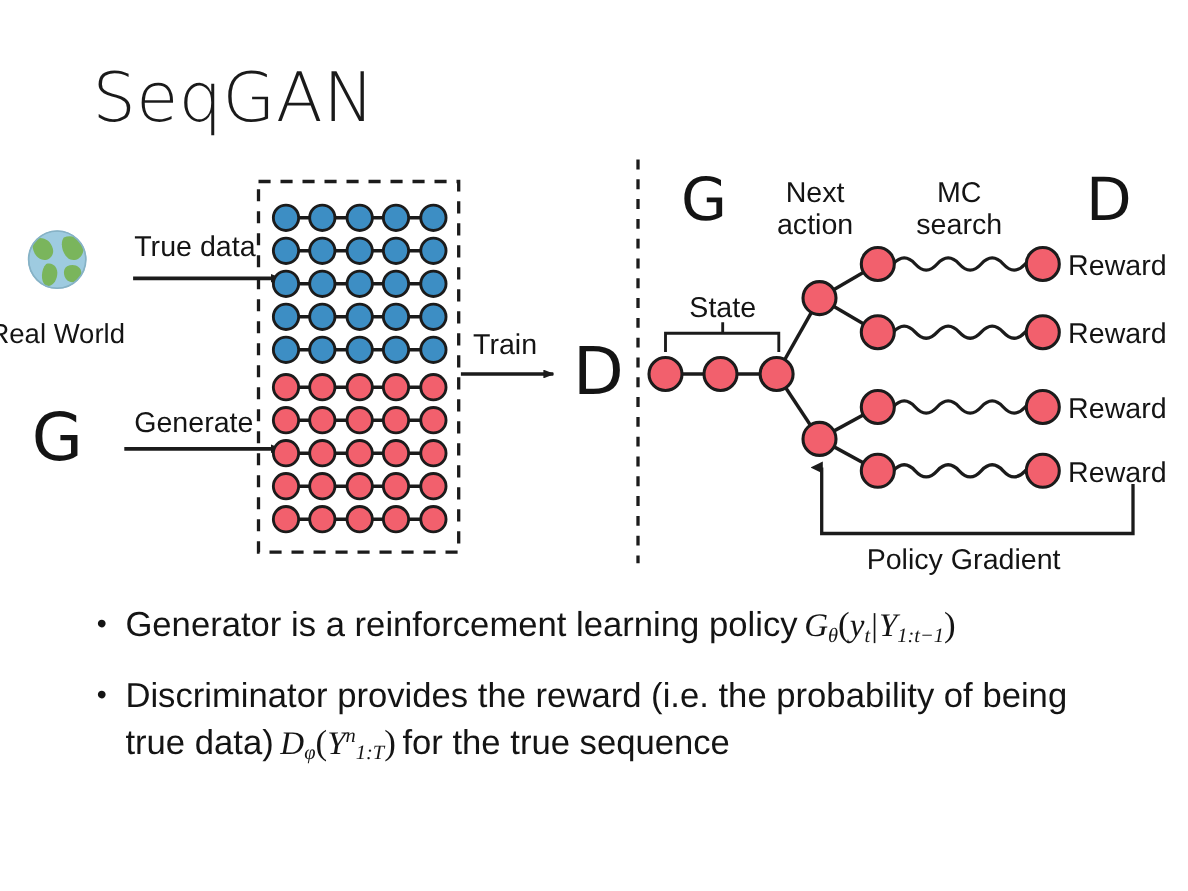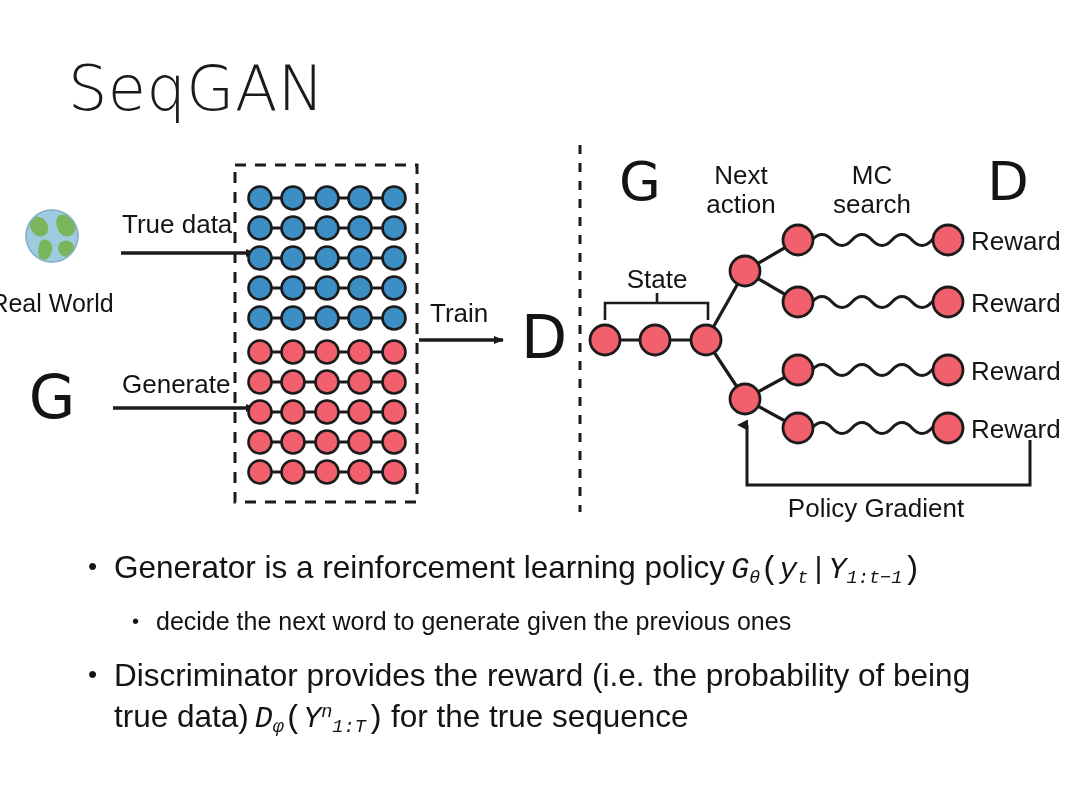--- a/index.html
+++ b/index.html
@@ -12,21 +12,21 @@
     height: 810px;
     position: relative;
     overflow: hidden;
     font-family: "Liberation Sans", sans-serif;
     color: #141414;
   }
 
   
   #slide-title {
     position: absolute;
-    left: 68px;
+    left: 84px;
     top: 58px;
     font-size: 62px;
     font-weight: 300;
     letter-spacing: 0.5px;
     color: #1a1a1a;
     font-family: "DejaVu Sans", sans-serif;
     line-height: 1;
   }
 
   
@@ -77,21 +77,21 @@
     position: absolute;
     left: 48px;
     top: 0;
     font-size: 20px;
     line-height: 34px;
   }
   .bullet-gap { height: 12px; }
 
   
   .math {
-    font-family: Liberation Mono, monospace;
+    font-family: Liberation Serif, serif;
     font-style: italic;
     font-size: 30px;
     white-space: nowrap;
     letter-spacing: 0;
   }
   .math sub {
     font-size: 0.62em;
     font-style: italic;
     vertical-align: -0.28em;
     letter-spacing: 0;
@@ -308,21 +308,20 @@
 
 </svg>
 </div>
 
 <div id="bullets">
 
   <div class="bullet-l1">
     <span>Generator is a reinforcement learning policy</span><span class="mathsmallgap"></span><span class="math"><span>G</span><sub>θ</sub><span class="paren">(</span><span>y</span><sub>t</sub><span class="bar">|</span><span>Y</span><sub>1:t−1</sub><span class="paren">)</span></span><br>
   </div>
 
-  <div class="bullet-l2">decide the next word to generate given the previous ones</div>
 
   <div class="bullet-gap"></div>
 
   <div class="bullet-l1">
     <span>Discriminator provides the reward (i.e. the probability of being true data)</span><span class="mathsmallgap"></span><span class="math"><span>D</span><sub>φ</sub><span class="paren">(</span><span>Y</span><sup>n</sup><sub>1:T</sub><span class="paren">)</span></span><span class="mathsmallgap"></span><span>for the true sequence</span>
   </div>
 
 </div>
 
 </body></html>

